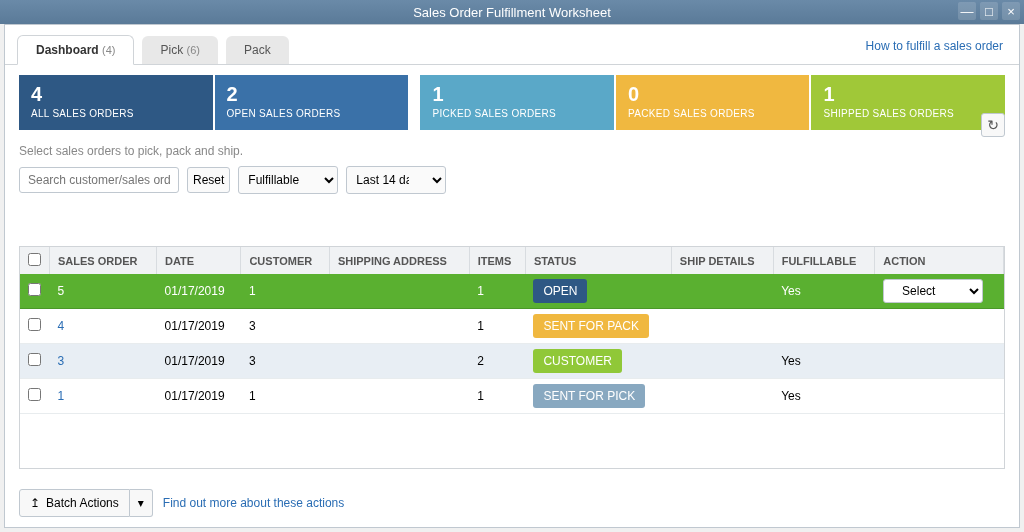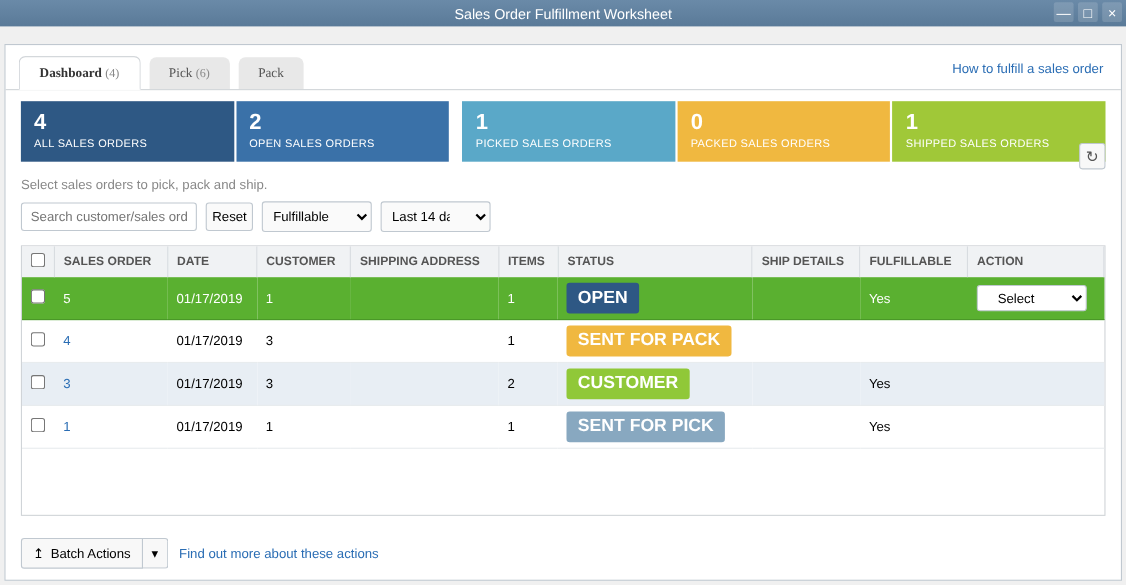--- a/index.html
+++ b/index.html
@@ -1,27 +1,27 @@
 <!DOCTYPE html>
 <html><head>
 <meta charset="utf-8">
 <style>
 * { box-sizing: border-box; margin: 0; padding: 0; }
 body { font-family: Arial, sans-serif; font-size: 12px; background: #fff; }
 
-.window { width: 1024px; height: 532px; background: #f0f0f0; display: flex; flex-direction: column; gap: 16px; }
+.window { width: 1024px; height: 532px; background: #f0f0f0; display: flex; flex-direction: column; }
 
 .titlebar { background: linear-gradient(#6a8aa8, #5a7a98); color: #fff; height: 24px; display: flex; align-items: center; justify-content: center; position: relative; font-size: 13px; }
 .titlebar-controls { position: absolute; right: 4px; top: 2px; display: flex; gap: 4px; }
 .tb-btn { width: 18px; height: 18px; background: rgba(255,255,255,0.15); color: #fff; display: flex; align-items: center; justify-content: center; font-size: 13px; cursor: pointer; border-radius: 2px; }
 
 .content { flex: 1; background: #fff; margin: 0 4px 4px 4px; border: 1px solid #c0c8d0; display: flex; flex-direction: column; }
 
 .tabbar { display: flex; align-items: flex-end; padding: 10px 12px 0 12px; position: relative; border-bottom: 1px solid #d0d4d8; }
-.tab { padding: 7px 18px; background: #e8e8e8; margin-right: 8px; border-radius: 6px 6px 0 0; cursor: pointer; color: #555; font-size: 12px; font-family: Liberation Serif, serif; }
+.tab { padding: 7px 18px; background: #e8e8e8; margin-right: 8px; border-radius: 6px 6px 0 0; cursor: pointer; color: #555; font-size: 12px; }
 .tab.active { background: #fff; border: 1px solid #d0d4d8; border-bottom: 1px solid #fff; margin-bottom: -1px; color: #333; font-weight: bold; }
 .tab span.count { font-weight: normal; color: #888; font-size: 11px; }
 .help-link { position: absolute; right: 16px; top: 14px; color: #2a6db4; font-size: 12px; cursor: pointer; }
 
 .inner { padding: 10px 14px; flex: 1; display: flex; flex-direction: column; position: relative; }
 
 .cards { display: flex; gap: 2px; }
 .card { flex: 1; padding: 8px 12px 10px 12px; color: #fff; }
 .card .num { font-size: 20px; font-weight: bold; display: block; }
 .card .lbl { font-size: 10px; text-transform: uppercase; letter-spacing: 0.3px; }
@@ -34,30 +34,30 @@
 
 .refresh { position: absolute; right: 14px; top: 48px; width: 24px; height: 24px; border: 1px solid #c0c8d0; border-radius: 3px; background: #f8f8f8; display: flex; align-items: center; justify-content: center; cursor: pointer; font-size: 14px; color: #555; }
 
 .instr { color: #888; font-size: 12px; margin: 14px 0 8px 0; }
 
 .filters { display: flex; gap: 8px; align-items: center; margin-bottom: 12px; }
 .filters input[type=text] { padding: 5px 8px; border: 1px solid #c0c8d0; border-radius: 3px; font-size: 12px; width: 160px; color: #888; }
 .filters button, .filters select { padding: 5px 5px; border: 1px solid #c0c8d0; border-radius: 3px; background: #fafafa; font-size: 12px; cursor: pointer; }
 .filters select { padding-right: 20px; width: 100px; }
 
-.table-wrap { flex: 1; border: 1px solid #d0d4d8; display: flex; flex-direction: column; }
+.table-wrap { flex: 1; border: 1px solid #d0d4d8; display: flex; flex-direction: column; margin-top: 40px; }
 table { width: 100%; border-collapse: collapse; font-size: 12px; }
 thead th { background: #f0f2f4; color: #555; text-align: left; padding: 6px 8px; font-weight: bold; font-size: 11px; border-right: 1px solid #d8dce0; }
 tbody td { padding: 5px 8px; border-bottom: 1px solid #e8ecee; }
 tbody tr.sel { background: #5ab030; color: #fff; }
 tbody tr.sel td { border-bottom: 1px solid #4a9828; }
 tbody tr.alt { background: #e8eef4; }
 .so-link { color: #2a6db4; cursor: pointer; }
 tbody tr.sel .so-link { color: #fff; }
-.badge { display: inline-block; padding: 5px 10px; border-radius: 3px; color: #fff; font-size: 16px; font-weight: bold; }
+.badge { display: inline-block; padding: 5px 10px; border-radius: 3px; color: #fff; font-size: 12px; font-weight: normal; }
 .b-open { background: #2e5884; }
 .b-pack { background: #f0b840; }
 .b-ship { background: #90c838; }
 .b-pick { background: #88a8c0; }
 .row-select { padding: 3px 24px 3px 8px; border: 1px solid #c0c8d0; border-radius: 3px; background: #fff; cursor: pointer; font-size: 12px; width: 100px; text-align: center; }
 .tbody-space { flex: 1; }
 
 .footer { display: flex; align-items: center; gap: 10px; padding: 10px 14px; }
 .batch-btn { padding: 6px 10px; border: 1px solid #c0c8d0; border-radius: 3px; background: #f8f8f8; font-size: 12px; cursor: pointer; display: flex; align-items: center; }
 .batch-split { display: flex; }

